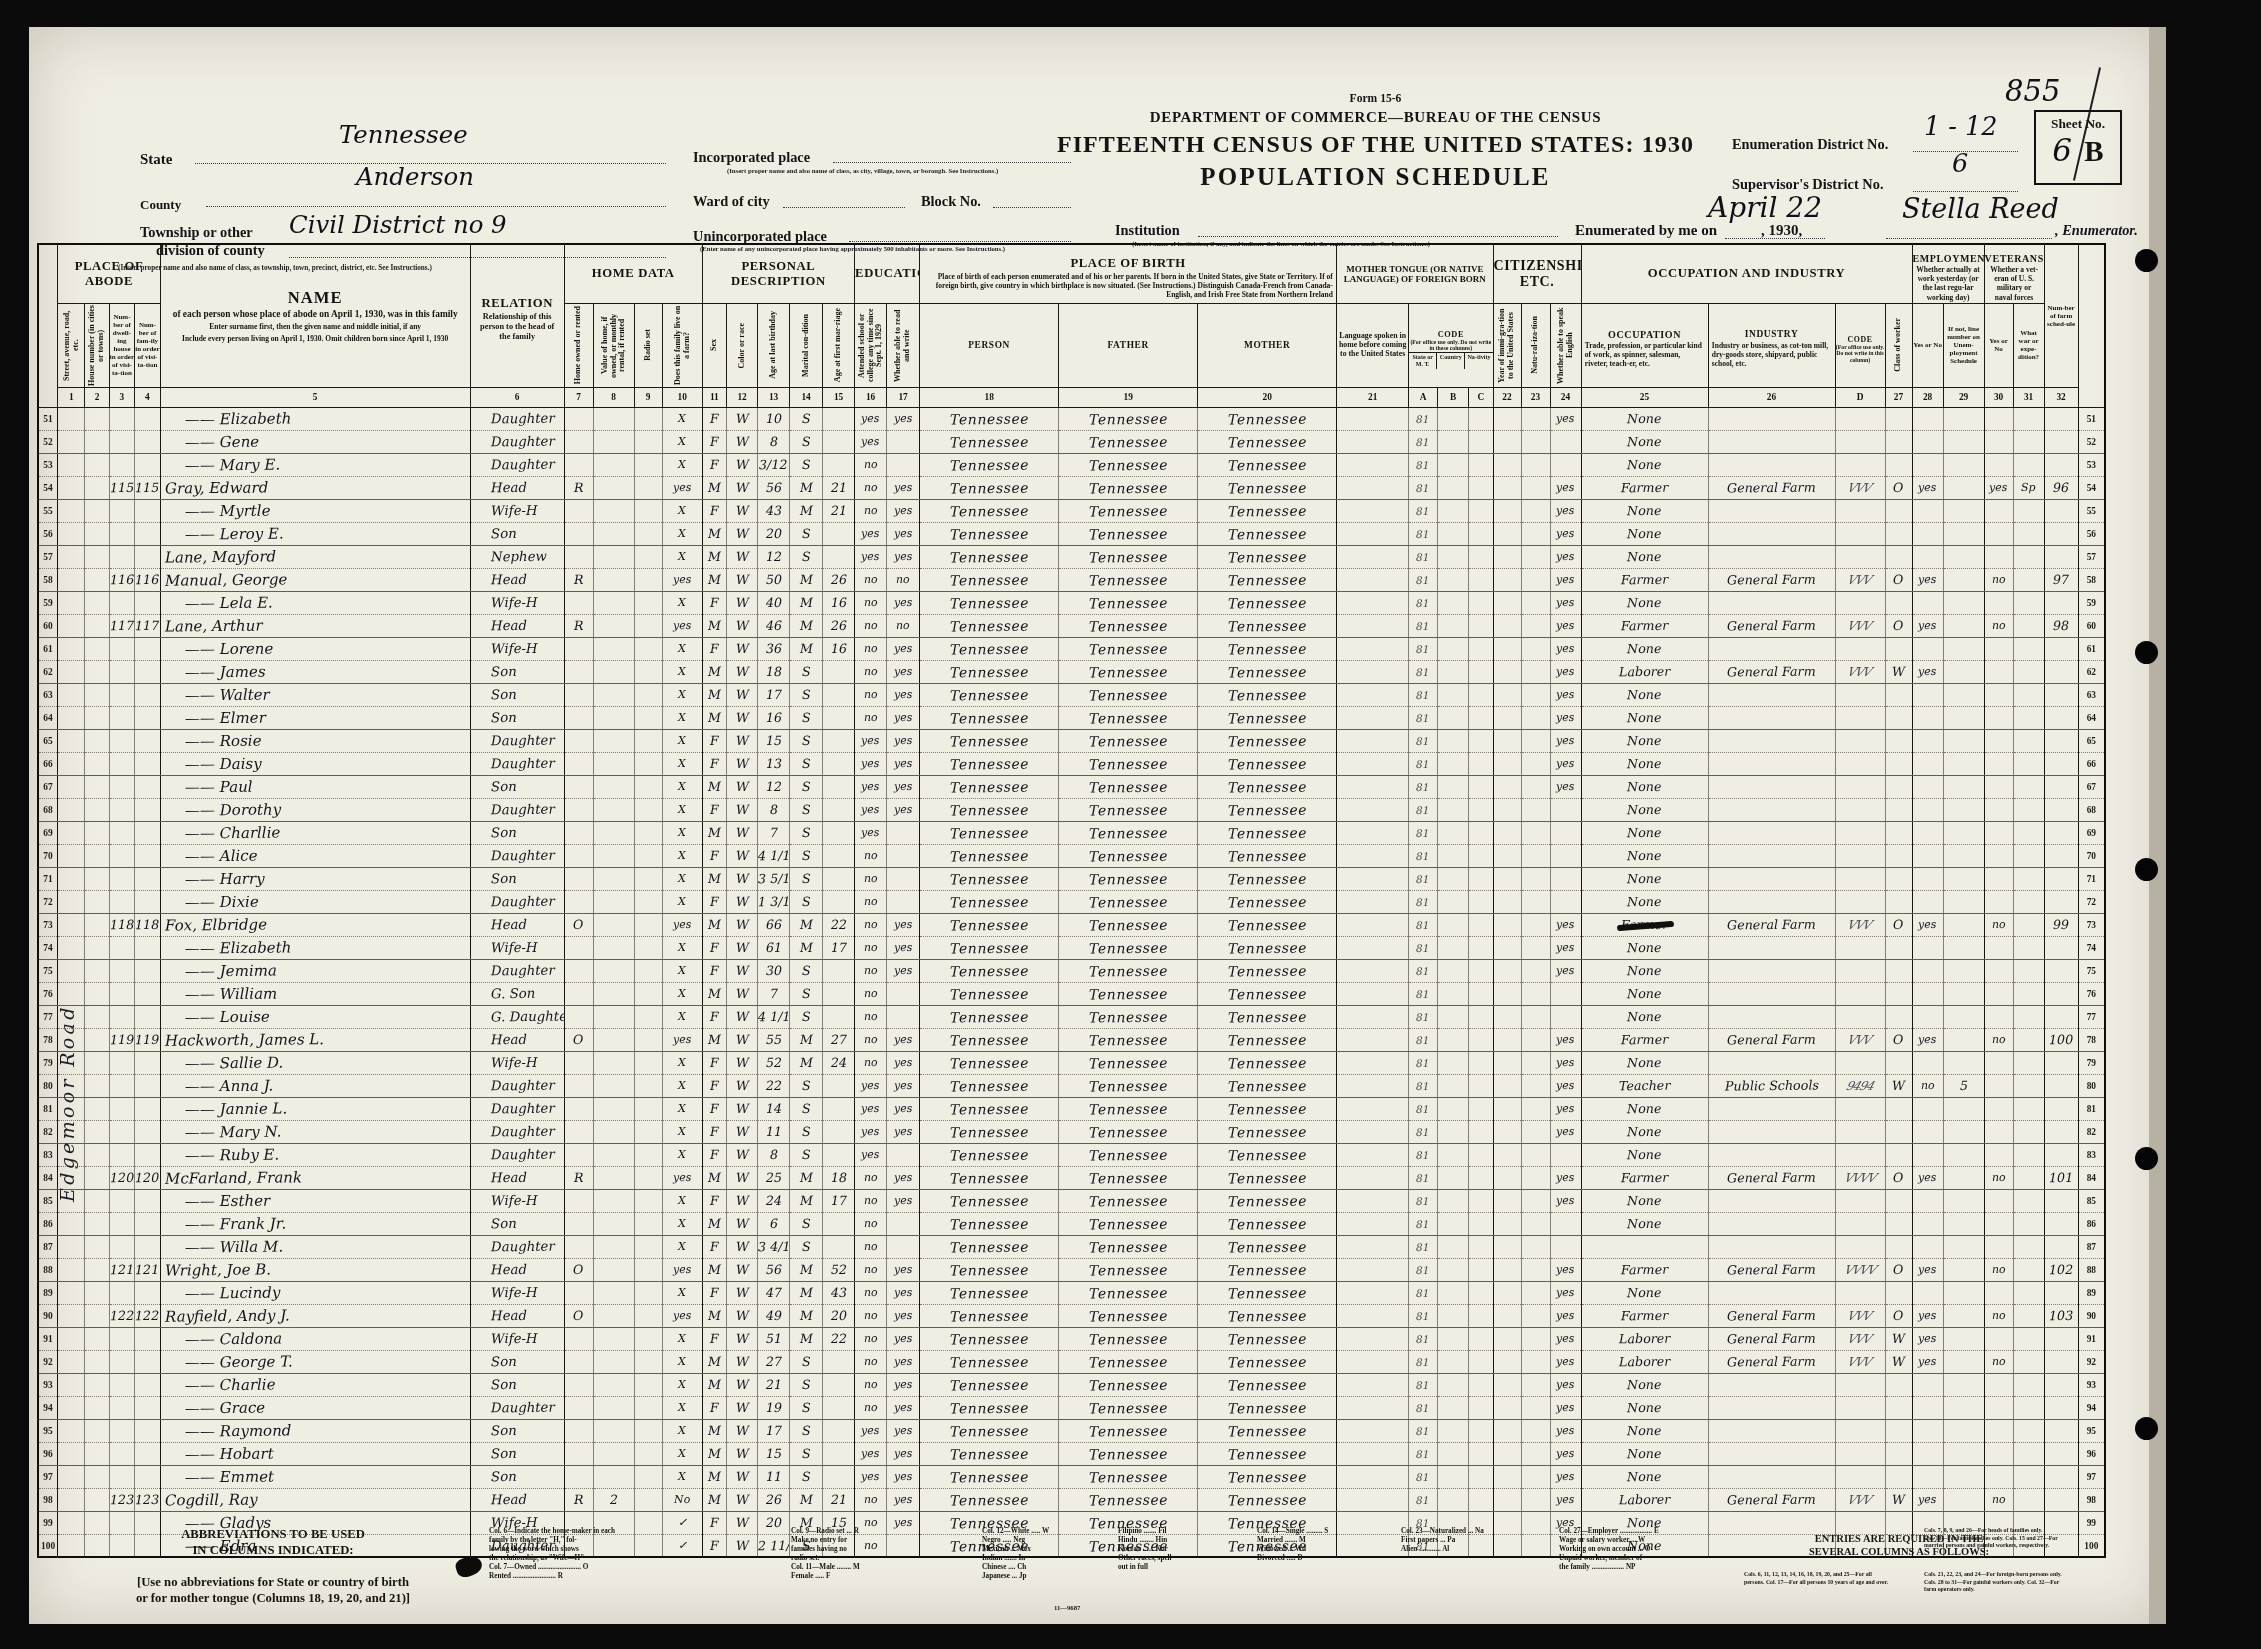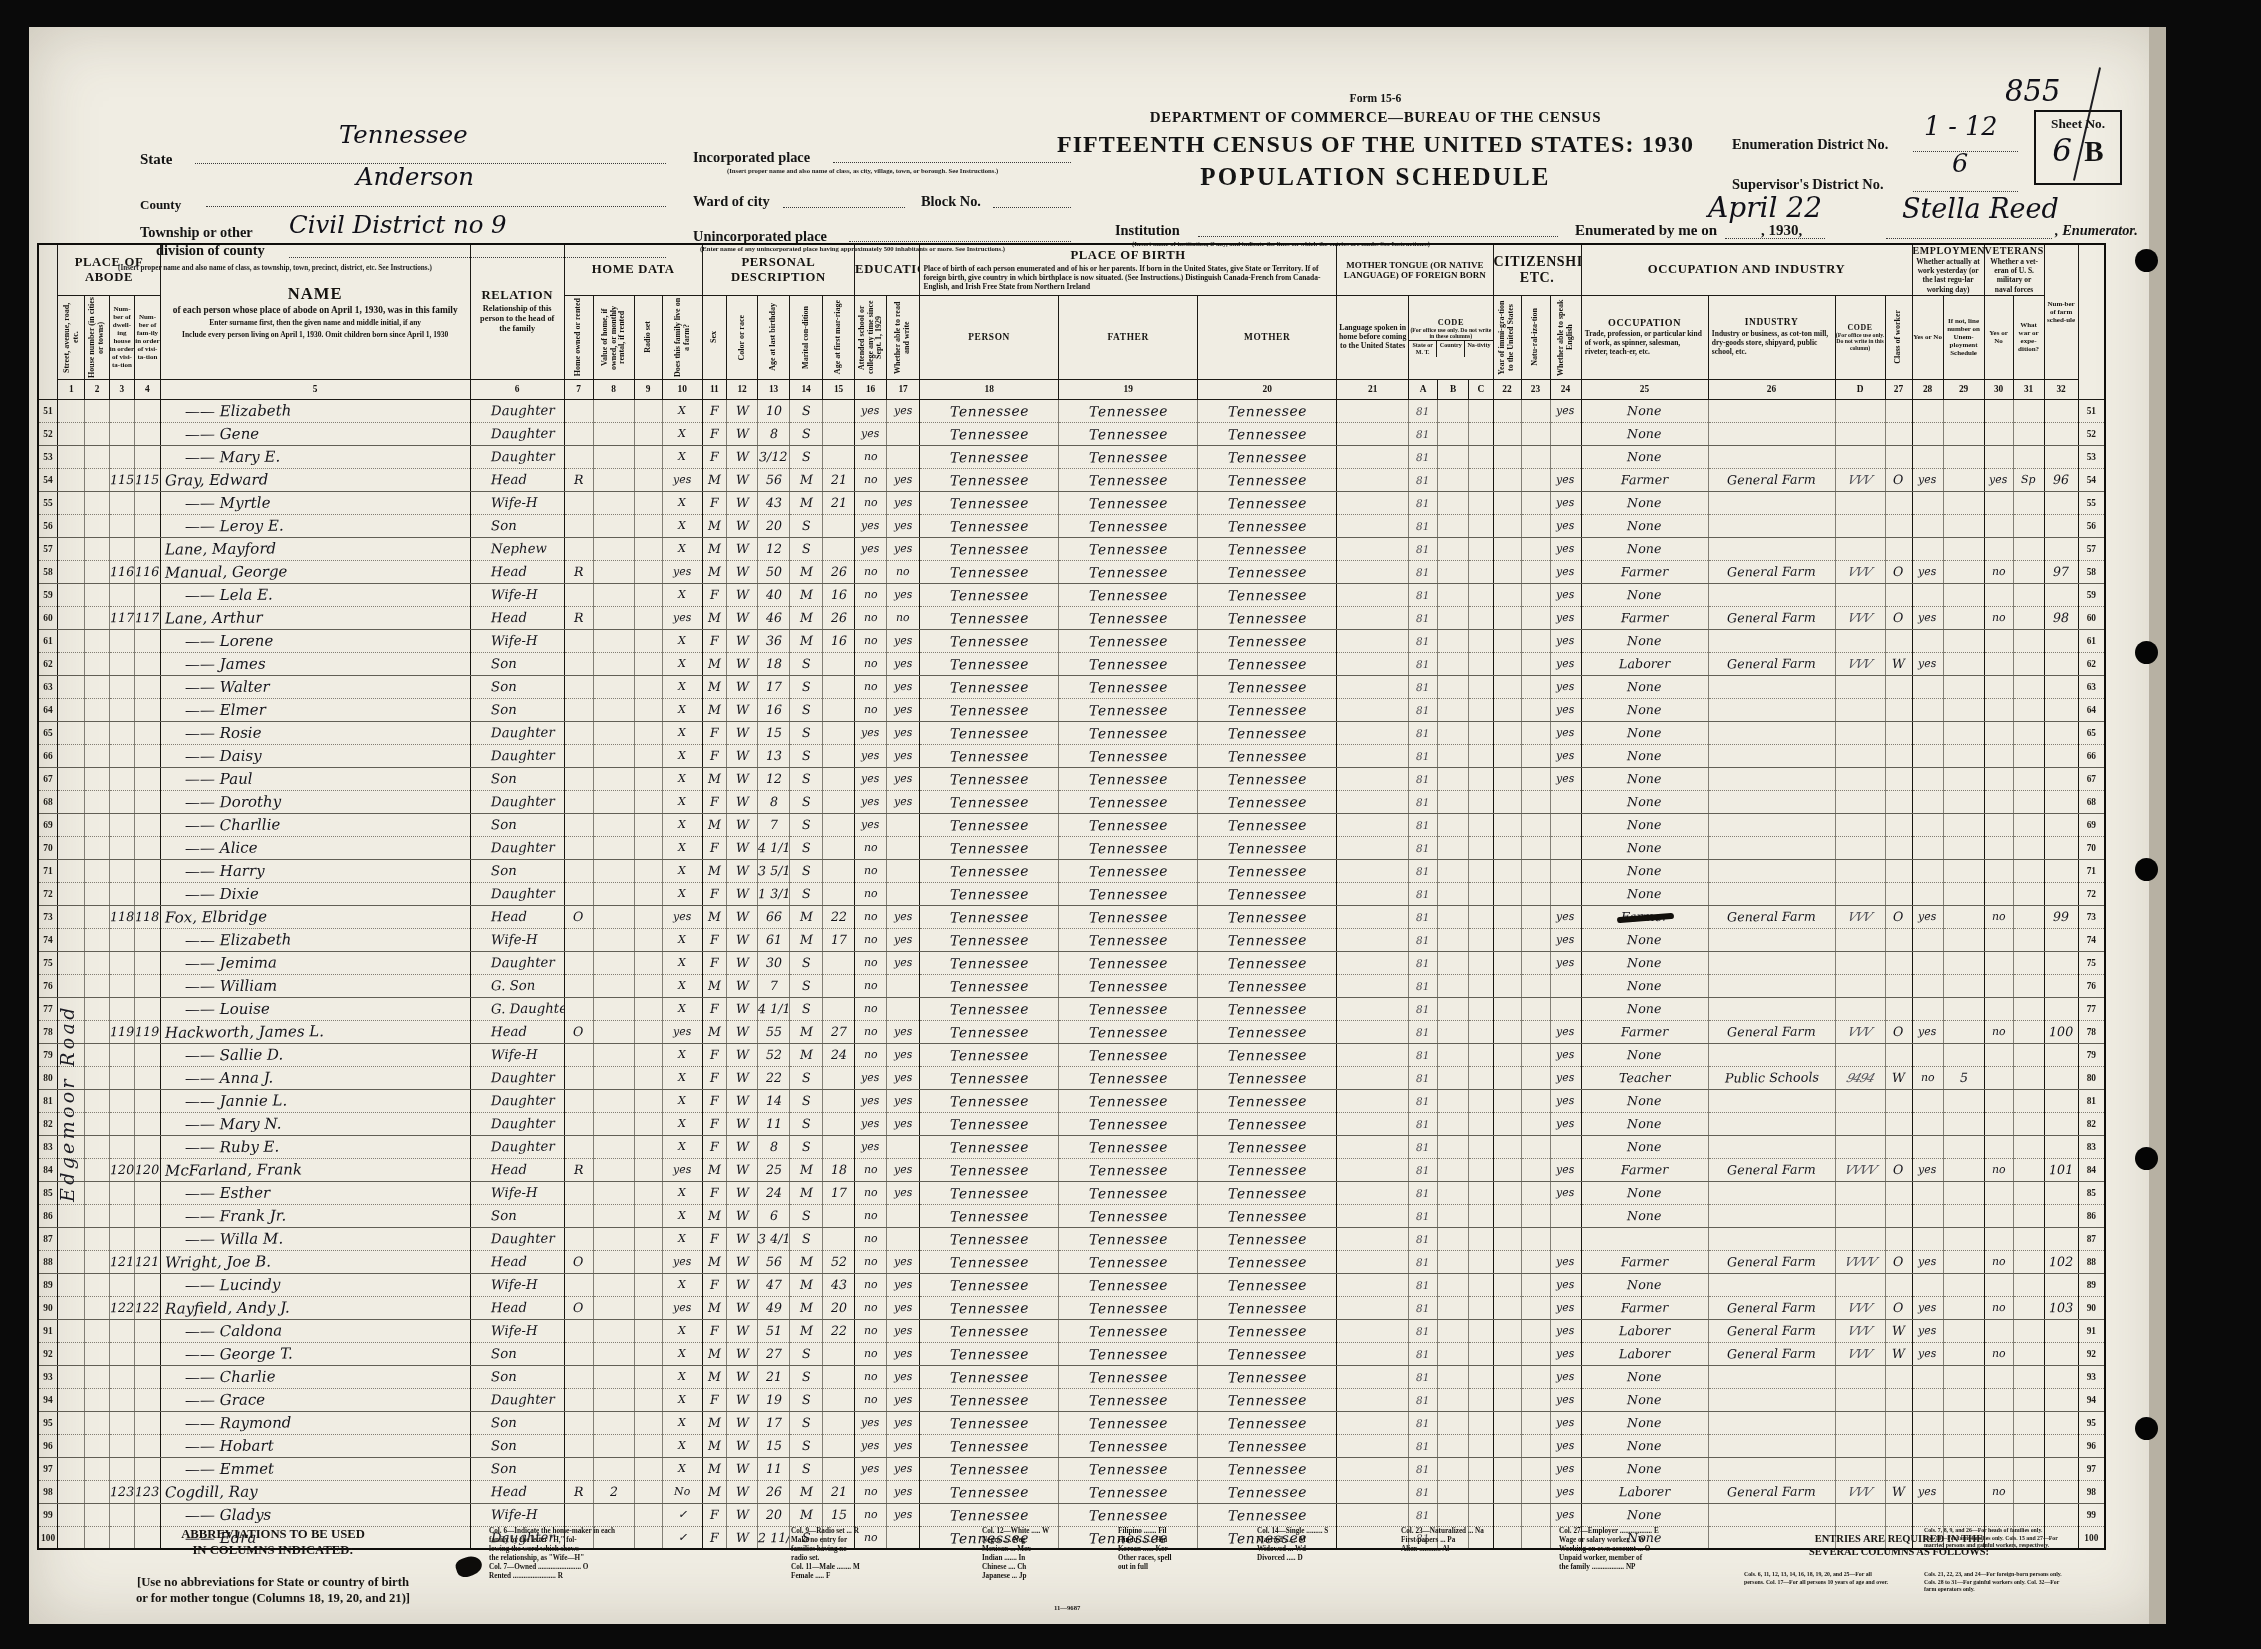--- a/index.html
+++ b/index.html
@@ -15,21 +15,21 @@
   .dotline{display:inline-block;border-bottom:1.7px dotted #3a3a3a;height:1em;}
   .fillhw{position:absolute;font-family:"DejaVu Serif",serif;font-style:italic;font-size:24.4px;color:#101018;white-space:nowrap;}
 
   
   .sheetbox{position:absolute;border:2.2px solid #111;width:84px;height:71px;text-align:center;}
 
   
   table.census{border-collapse:collapse;table-layout:fixed;width:2067px;border:2.2px solid #0f0e0b;background:transparent;}
   .census th,.census td{padding:0;margin:0;overflow:hidden;}
   .census thead th{border:1.1px solid #1c1a15;vertical-align:middle;text-align:center;font-family:"Liberation Serif",serif;color:#151310;}
-  .gtitle{font-weight:bold;font-size:12.7px;letter-spacing:0.6px;}
+  .gtitle{font-weight:bold;font-size:12.7px;letter-spacing:0.6px;margin-top:8px;}
   .bigname{font-weight:bold;font-size:16.6px;letter-spacing:1.1px;}
   .desc{font-weight:bold;font-size:7.5px;line-height:1.22;padding:1.1px 3.3px;}
   .vert{writing-mode:vertical-rl;transform:rotate(180deg);font-weight:bold;font-size:8px;line-height:1.08;margin:0 auto;max-height:83px;}
   .smallstack{font-weight:bold;font-size:7px;line-height:1.15;}
   .num{font-weight:bold;font-size:9.4px;height:19px;}
   .code-box{display:flex;flex-direction:column;height:100%;justify-content:space-between;}
   .minis{display:flex;border-top:1.1px solid #1c1a15;}
   .minis span{flex:1;font-weight:bold;font-size:6.1px;padding:1.1px 0.6px;border-left:1.1px solid #1c1a15;line-height:1.1;}
   .minis span:first-child{border-left:none;}
 
@@ -185,21 +185,21 @@
             </th>
             <th rowspan="2" class="thL">
               <div class="gtitle">RELATION</div>
               <div class="desc" style="font-size:8.3px;">Relationship of this person to the head of the family</div>
             </th>
             <th colspan="4" class="gtitle thL">HOME DATA</th>
             <th colspan="5" class="gtitle thL">PERSONAL DESCRIPTION</th>
             <th colspan="2" class="gtitle thL">EDUCATION</th>
             <th colspan="3" class="thL">
               <div class="gtitle">PLACE OF BIRTH</div>
-              <div class="desc" style="text-align:left;">Place of birth of each person enumerated and of his or her parents.  If born in the United States, give State or Territory.  If of foreign birth, give country in which birthplace is now situated.  (See Instructions.)  Distinguish Canada-French from Canada-English, and Irish Free State from Northern Ireland</div>
+              <div class="desc" style="text-align:right;">Place of birth of each person enumerated and of his or her parents.  If born in the United States, give State or Territory.  If of foreign birth, give country in which birthplace is now situated.  (See Instructions.)  Distinguish Canada-French from Canada-English, and Irish Free State from Northern Ireland</div>
             </th>
             <th colspan="4" class="thL smallstack" style="font-size:9px;">MOTHER TONGUE (OR NATIVE LANGUAGE) OF FOREIGN BORN</th>
             <th colspan="3" class="gtitle thL" style="font-size:14px;">CITIZENSHIP, ETC.</th>
             <th colspan="4" class="gtitle thL">OCCUPATION AND INDUSTRY</th>
             <th colspan="2" class="thL">
               <div class="gtitle" style="font-size:10px;">EMPLOYMENT</div>
               <div class="desc">Whether actually at work yesterday (or the last regu-lar working day)</div>
             </th>
             <th colspan="2" class="thL">
               <div class="gtitle" style="font-size:10px;">VETERANS</div>

